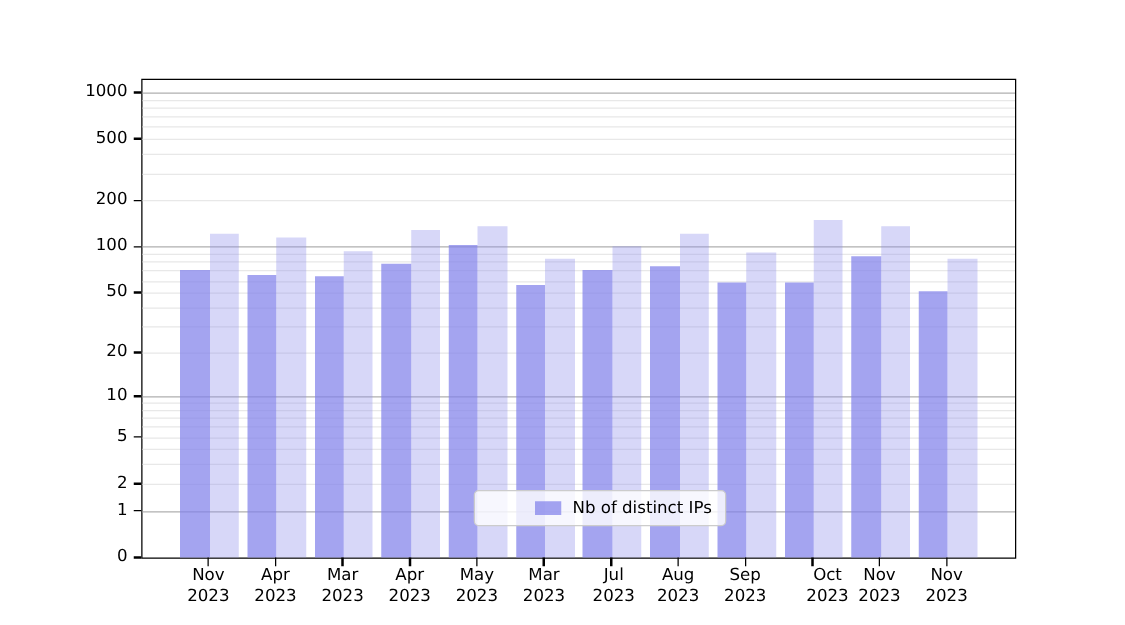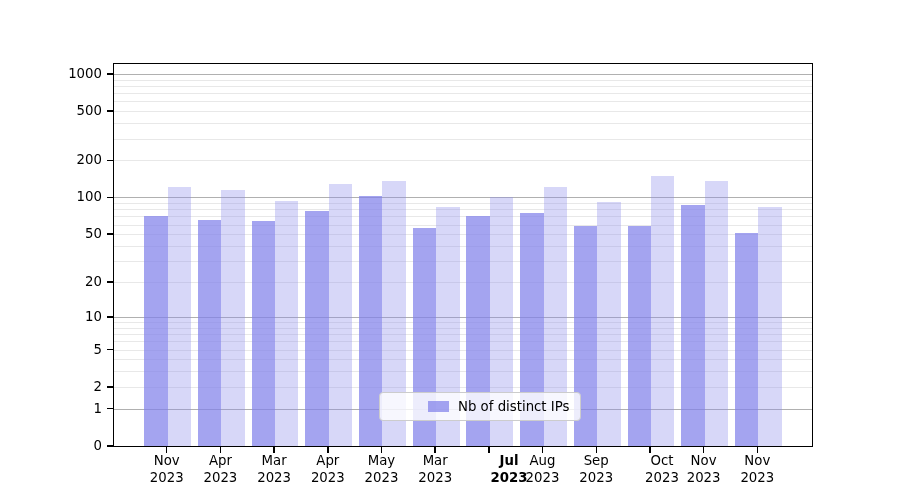--- a/index.html
+++ b/index.html
@@ -159,21 +159,21 @@
       <div class="xticklabel" style="left: 348.5px;">
         <div>May</div>
         <div>2023</div>
       </div>
       <div class="xtickmark" style="left: 434.4px;"></div>
       <div class="xticklabel" style="left: 402.2px;">
         <div>Mar</div>
         <div>2023</div>
       </div>
       <div class="xtickmark" style="left: 488.1px;"></div>
-      <div class="xticklabel" style="left: 476px; font-weight: bold;">
+      <div class="xticklabel" style="left: 458px;">
         <div>Jul</div>
         <div>2023</div>
       </div>
       <div class="xtickmark" style="left: 541.8px;"></div>
       <div class="xticklabel" style="left: 509.5px;">
         <div>Aug</div>
         <div>2023</div>
       </div>
       <div class="xtickmark" style="left: 595.5px;"></div>
       <div class="xticklabel" style="left: 563.2px;">

